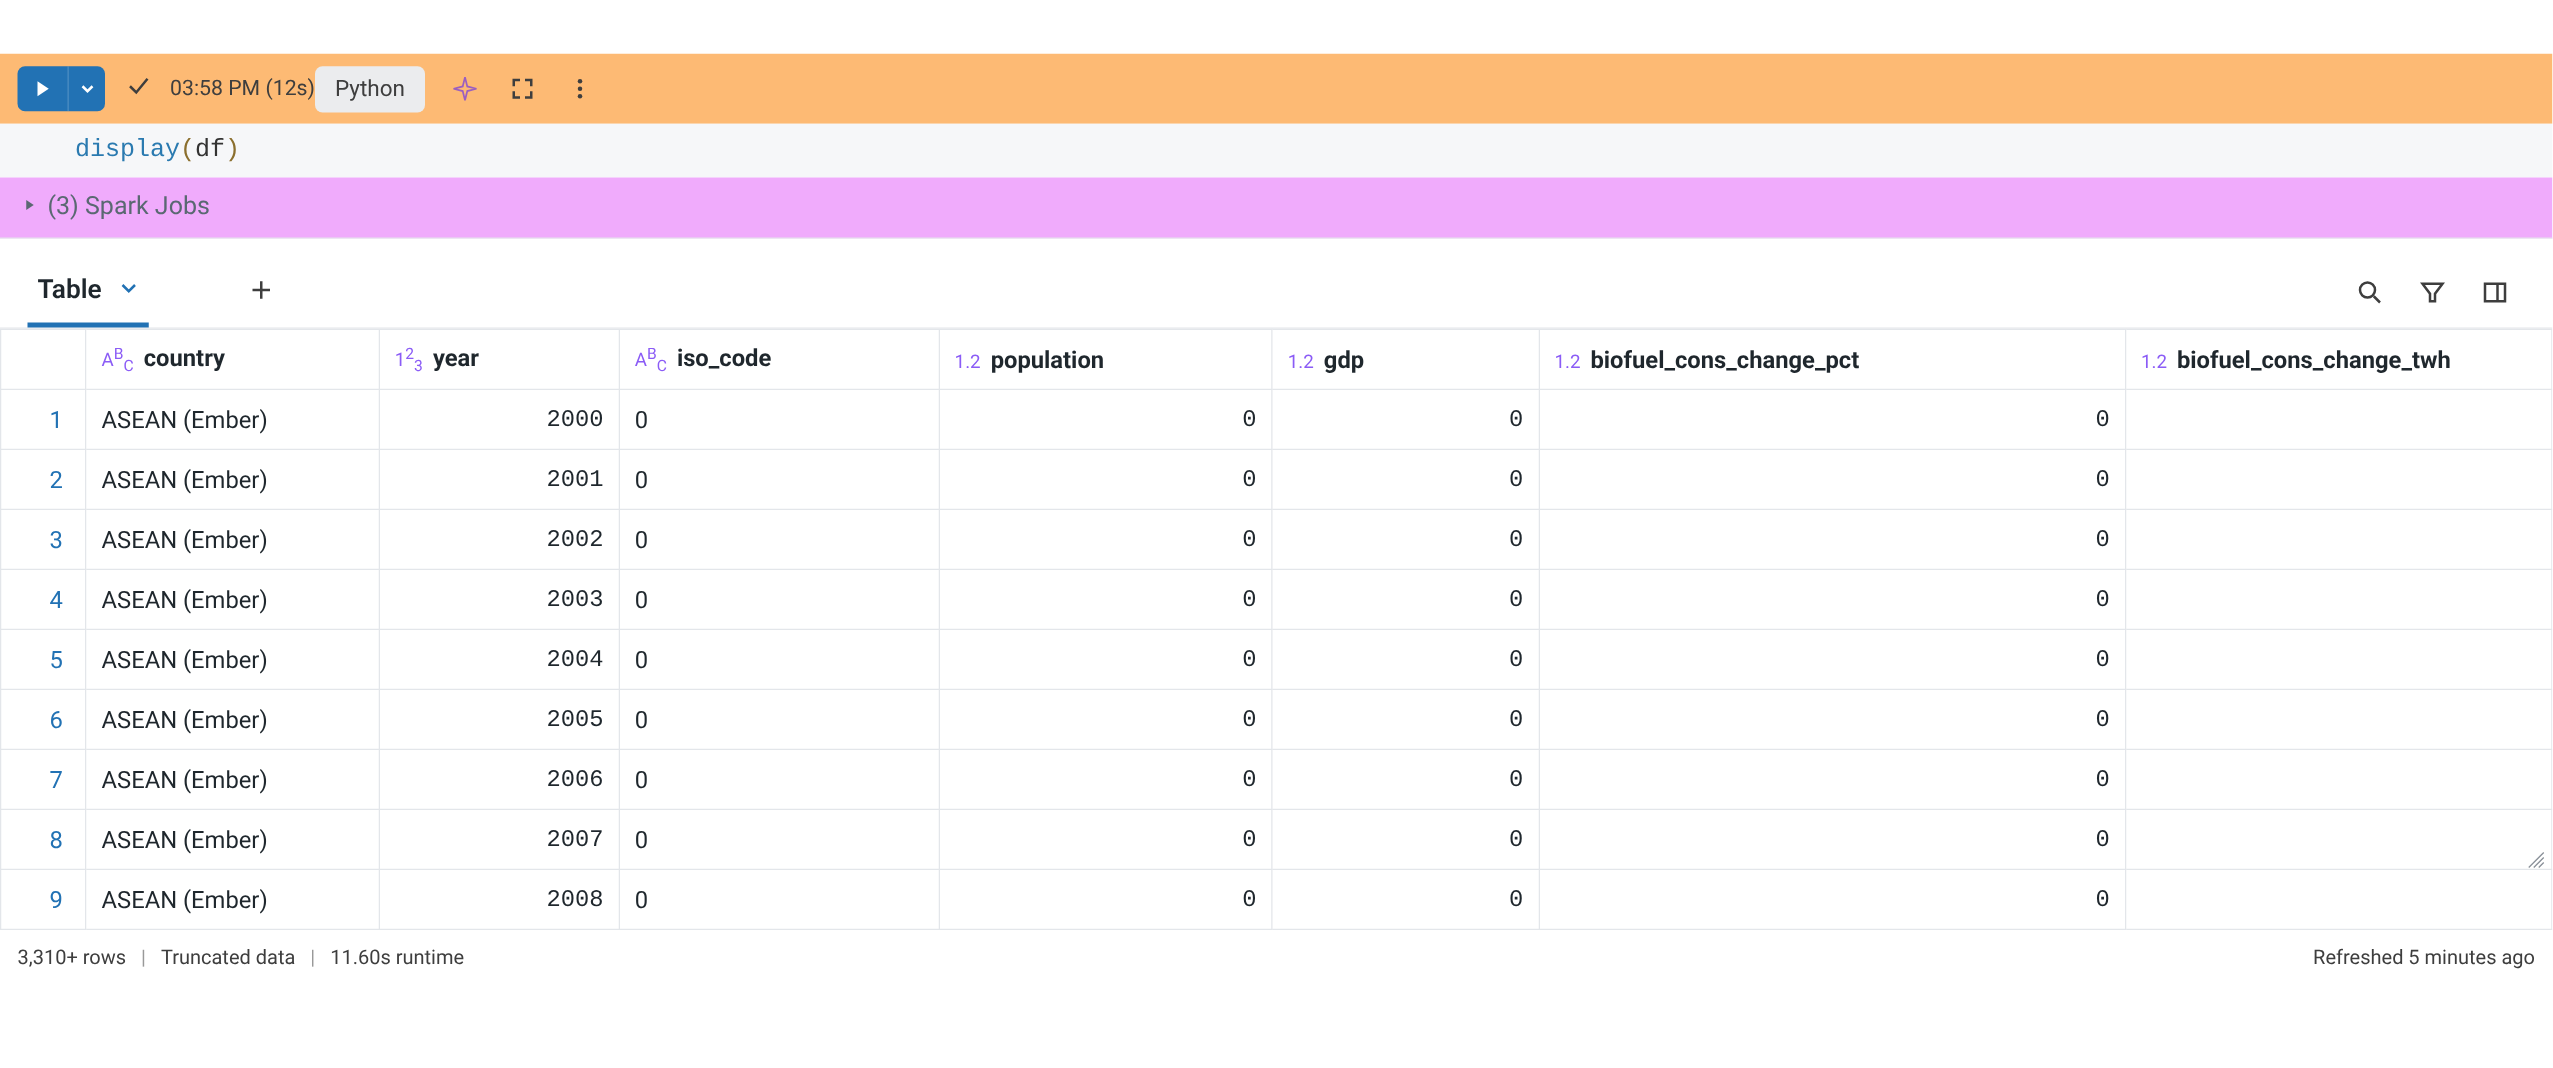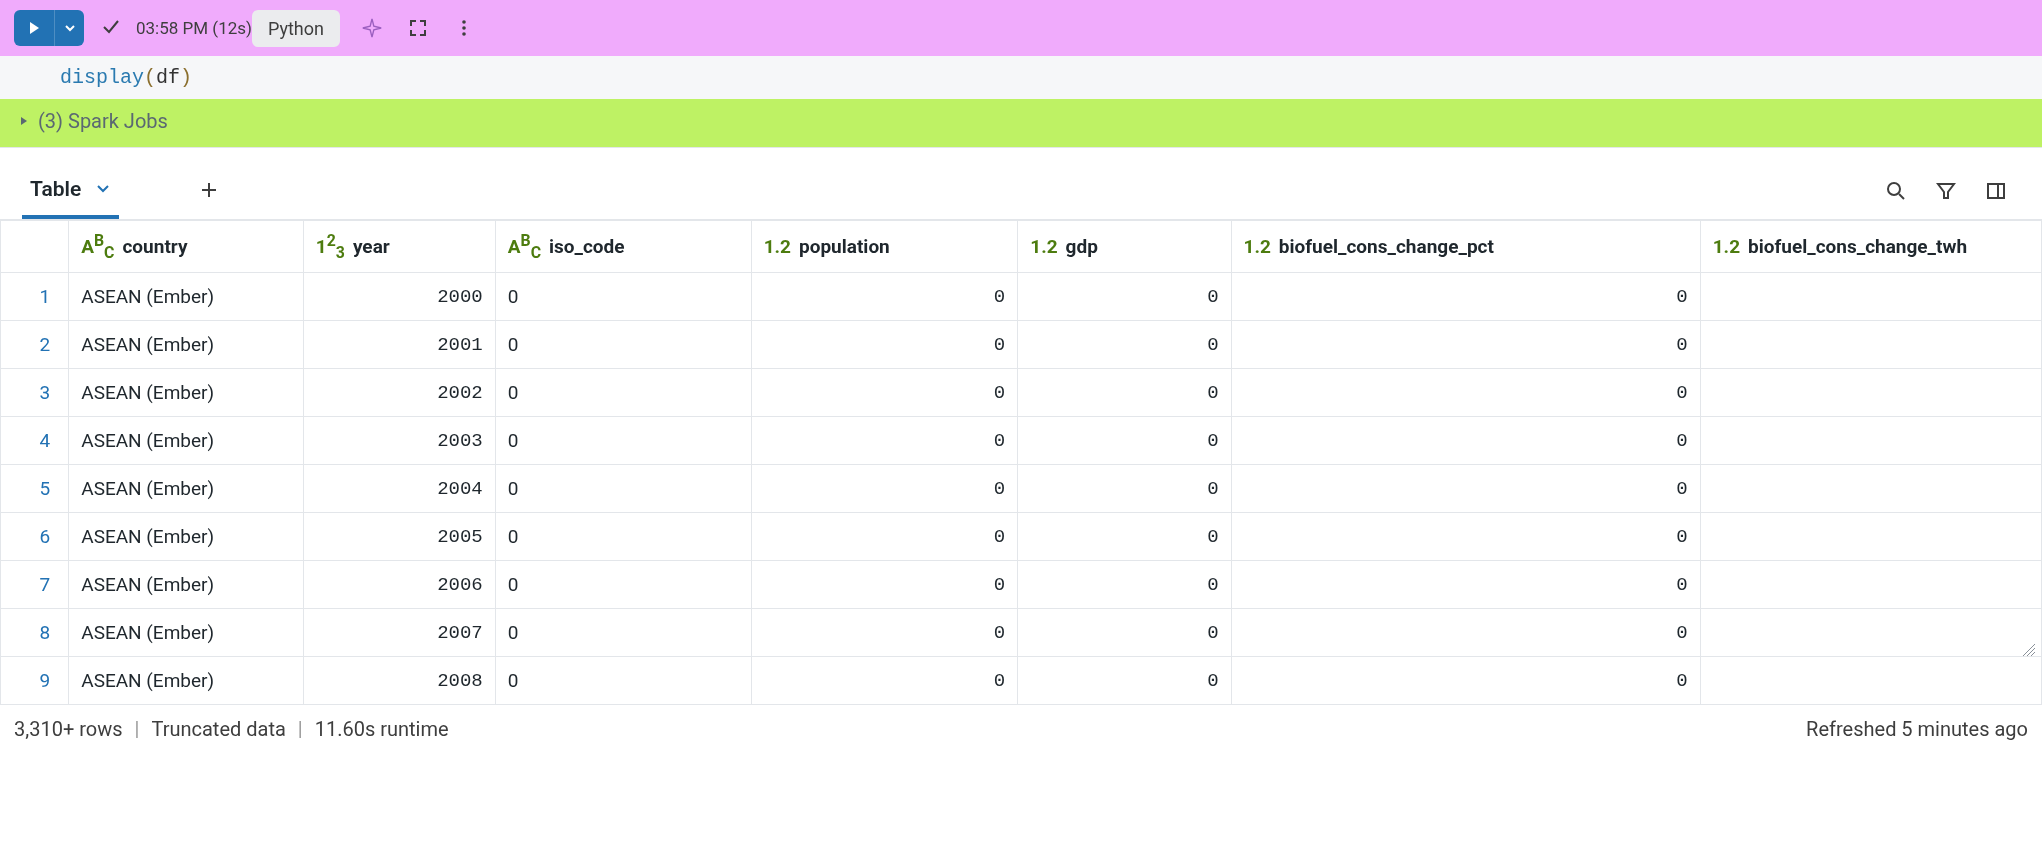--- a/index.html
+++ b/index.html
@@ -7,22 +7,23 @@
       font-family: -apple-system, BlinkMacSystemFont, "Segoe UI", Roboto, sans-serif;
       font-size: 13px;
       color: #1f272d;
       background: #fff;
       width: 2042px;
     }
     .cell-header {
       display: flex;
       align-items: center;
       padding: 8px 14px;
-      background: #f0abfc;
+      background: #fdba74;
       height: 56px;
+      margin-top: 43px;
     }
     .run-button-group {
       display: flex;
       align-items: center;
       background: #2272b4;
       border-radius: 6px;
       overflow: hidden;
       height: 36px;
     }
     .run-button {
@@ -79,21 +80,21 @@
     .code-area {
       background: #f6f7f9;
       padding: 10px 14px 10px 60px;
       font-family: "Menlo", "Monaco", "Courier New", monospace;
       font-size: 20px;
     }
     .code-func { color: #2a7ab0; text-align: right; }
     .code-paren { color: #8b6f2e; }
     .code-var { color: #333; }
     .spark-jobs {
-      background: #bef264;
+      background: #f0abfc;
       padding: 10px 1px 14px 18px;
       font-size: 20px;
       color: #5a6872;
       display: flex;
       align-items: center;
       gap: 8px;
       border-bottom: 1px solid #e3e6ea;
       cursor: pointer;
     }
     .tabs-bar {
@@ -143,44 +144,44 @@
       overflow: hidden;
       white-space: nowrap;
       height: 48px;
     }
     .data-table th {
       font-weight: 700;
       color: #1f272d;
       background: #fff;
     }
     .data-table th .type-icon {
-      font-weight: 700;
-      color: #4d7c0f;
-      font-size: 19px;
+      font-weight: 400;
+      color: #8b5cf6;
+      font-size: 15px;
       margin-right: 8px;
     }
     .row-num-cell {
       text-align: right !important;
       color: #2272b4;
       font-weight: 400;
       width: 64px;
       padding-right: 18px !important;
     }
     .row-num-header {
       width: 64px;
     }
     .num-cell {
       text-align: right !important;
       font-family: Liberation Mono, monospace;
     }
     .status-bar {
       display: flex;
       align-items: center;
       padding: 12px 14px;
-      font-size: 20px;
+      font-size: 16px;
       color: #3e3e3e;
     }
     .status-right {
       margin-left: auto;
     }
     .col-country { width: 220px; }
     .col-year { width: 180px; }
     .col-iso { width: 240px; }
     .col-pop { width: 250px; }
     .col-gdp { width: 200px; }

